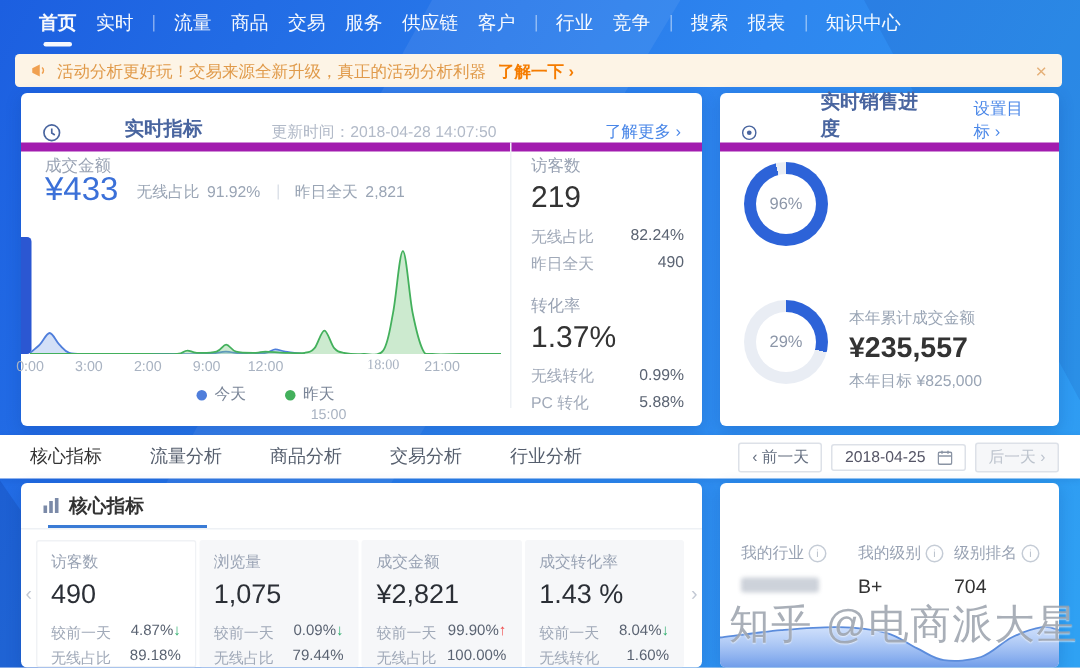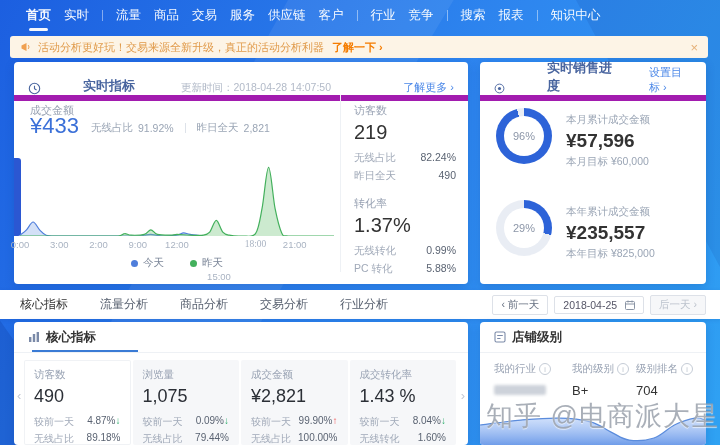--- a/index.html
+++ b/index.html
@@ -248,28 +248,20 @@
     </svg>
     <span class="card-title">实时销售进度</span>
     <span class="head-link">设置目标 ›</span>
   </div>
 
   <div class="donut" id="donut-0" style="background: conic-gradient(rgb(45, 99, 216) 96%, rgb(233, 237, 244) 0deg);">
     <div class="donut-hole">
       <span>96%</span>
     </div>
   </div>
-  <div class="sales-text" id="sales-text-0">
-    <div class="sales-label">本月累计成交金额</div>
-    <div class="sales-value">¥57,596</div>
-    <div class="sales-target">
-      <span>本月目标</span>
-      <span>¥60,000</span>
-    </div>
-  </div>
 
   <div class="donut" id="donut-1" style="background: conic-gradient(rgb(45, 99, 216) 29%, rgb(233, 237, 244) 0deg);">
     <div class="donut-hole">
       <span>29%</span>
     </div>
   </div>
   <div class="sales-text" id="sales-text-1">
     <div class="sales-label">本年累计成交金额</div>
     <div class="sales-value">¥235,557</div>
     <div class="sales-target">
@@ -359,28 +351,20 @@
       </div>
       <div class="metric-row">
         <span class="k">无线转化</span>
         <span class="vwrap"><span>1.60%</span></span>
       </div>
     </div>
   </div>
 </section>
 
 <section class="card" id="card-shop">
-  <div class="core-head">
-    <svg class="icon-svg" width="12" height="12" viewBox="0 0 12 12">
-      <rect x="1" y="1" width="10" height="10" rx="1.5" fill="none" stroke="#7b8aa8" stroke-width="1.1"></rect>
-      <line x1="3.2" y1="4.5" x2="8.8" y2="4.5" stroke="#7b8aa8" stroke-width="1.1"></line>
-      <line x1="3.2" y1="7.5" x2="6.5" y2="7.5" stroke="#7b8aa8" stroke-width="1.1"></line>
-    </svg>
-    <span class="core-title">店铺级别</span>
-  </div>
   <div class="shop-cols">
     <div class="shop-col" id="shop-col-0">
       <div class="shop-label-row">
         <span class="shop-label">我的行业</span>
         <span class="info-icon">i</span>
       </div>
       <div class="masked-value"></div>
     </div>
     <div class="shop-col" id="shop-col-1">
       <div class="shop-label-row">

